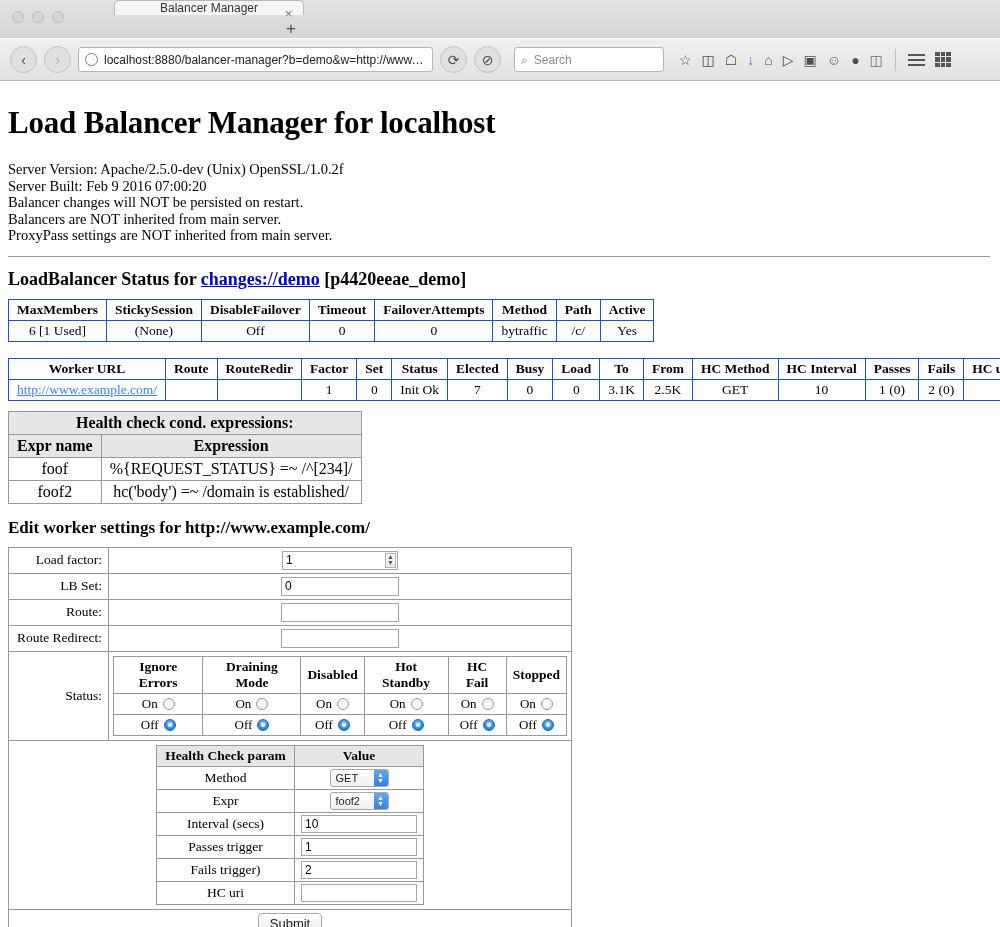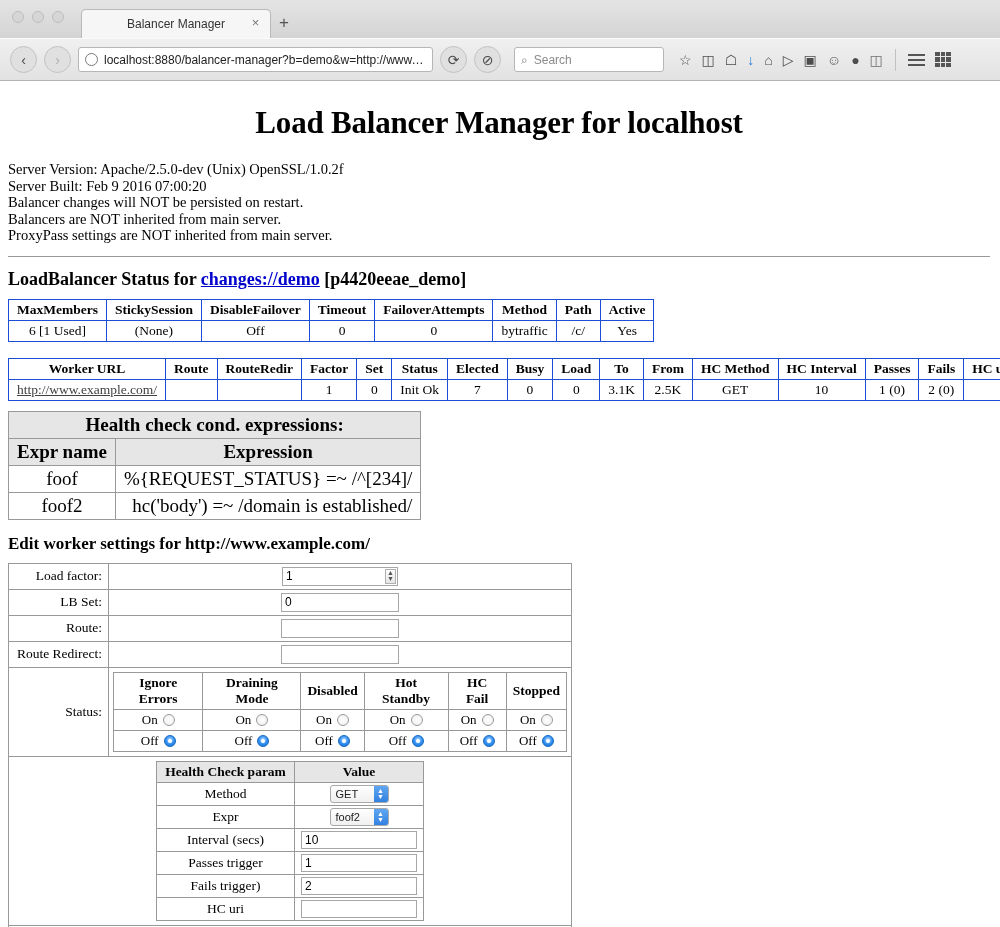--- a/index.html
+++ b/index.html
@@ -37,22 +37,23 @@
   }
   .traffic span {
     width: 12px; height: 12px; border-radius: 50%;
     background: #d6d6d6;
     border: 1px solid #bdbdbd;
     display: block;
   }
   .tabstrip {
     display: flex;
     align-items: flex-end;
-    margin-left: 71px;
+    margin-left: 104px;
     height: 38px;
+    flex-direction: column;
   }
   .tab {
     width: 190px;
     height: 29px;
     background: #f6f6f6;
     border: 1px solid #b9b9b9;
     border-bottom: none;
     border-radius: 5px 5px 0 0;
     display: flex;
     align-items: center;
@@ -151,21 +152,20 @@
   .page {
     padding: 18px 10px 0 8px;
     font-family: "Liberation Serif", serif;
   }
   h1.title {
     font-family: "Liberation Serif", serif;
     font-size: 31px;
     margin: 6px 0 20px 0;
     font-weight: bold;
     letter-spacing: -0.2px;
-    text-align: center;
   }
   .meta { font-family: "Liberation Serif", serif; font-size: 14.5px; line-height: 16.5px; margin-bottom: 12px; }
   hr.rule { border: none; border-top: 1px solid #999; margin: 12px 0 10px 0; }
   h2.sub {
     font-family: "Liberation Serif", serif;
     font-size: 18px;
     font-weight: bold;
     margin: 12px 0 9px 0;
   }
   h2.sub a { color: #0000cc; }
@@ -181,35 +181,35 @@
     font-family: "Liberation Serif", serif;
     font-size: 13.5px;
   }
   table.grid th, table.grid td {
     border: 1px solid #1d4ed8;
     padding: 2px 8px;
     text-align: center;
     white-space: nowrap;
   }
   table.grid th { font-weight: bold; background: #fff; }
-  table.grid td a { color: #404040; }
+  table.grid td a { color: #3b82f6; }
 
   table.hc {
     border-collapse: collapse;
     font-family: "Liberation Serif", serif;
-    font-size: 19px;
+    font-size: 16px;
     margin-top: 10px;
   }
   table.hc th, table.hc td {
     border: 1px solid #999;
     padding: 2px 8px;
     text-align: center;
   }
   table.hc th { background: #e6e6e6; font-weight: bold; }
-  table.hc td.expr { text-align: right; font-family: "Liberation Serif", serif; }
+  table.hc td.expr { text-align: center; font-family: "Liberation Serif", serif; }
 
   
   table.form {
     border-collapse: collapse;
     font-family: "Liberation Serif", serif;
     font-size: 13.5px;
     width: 564px;
   }
   table.form > tbody > tr > td {
     border: 1px solid #999;

